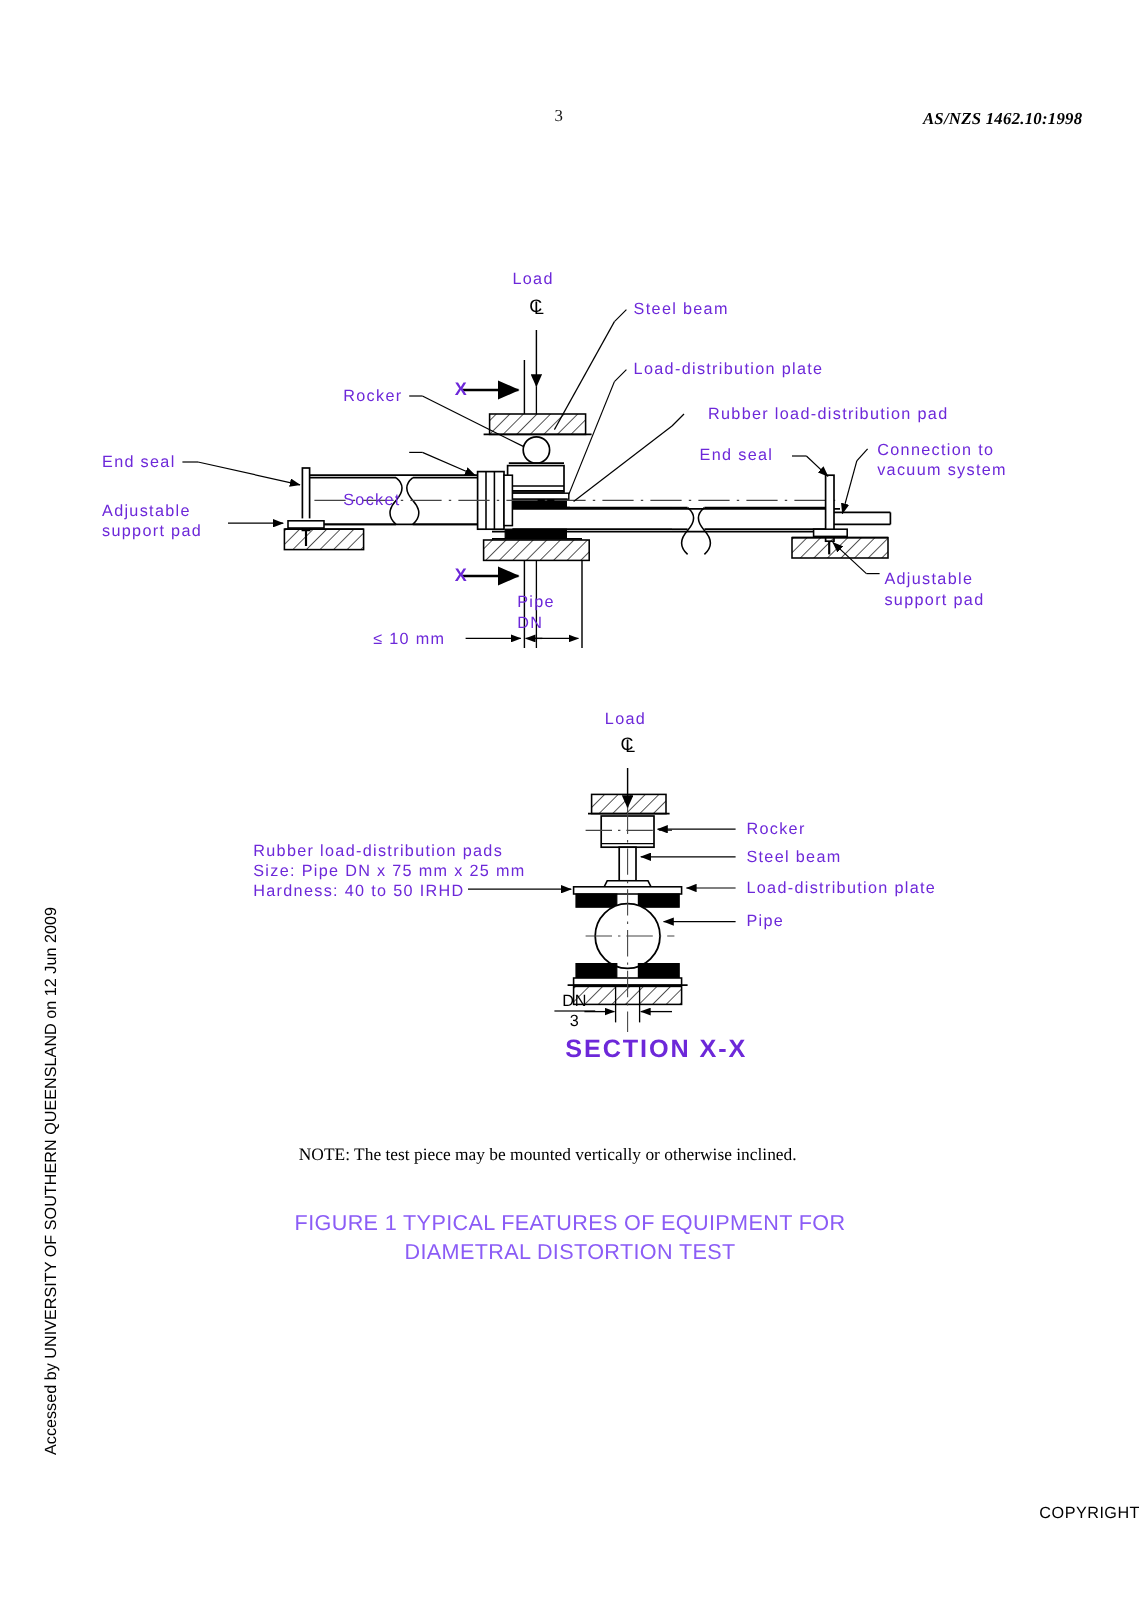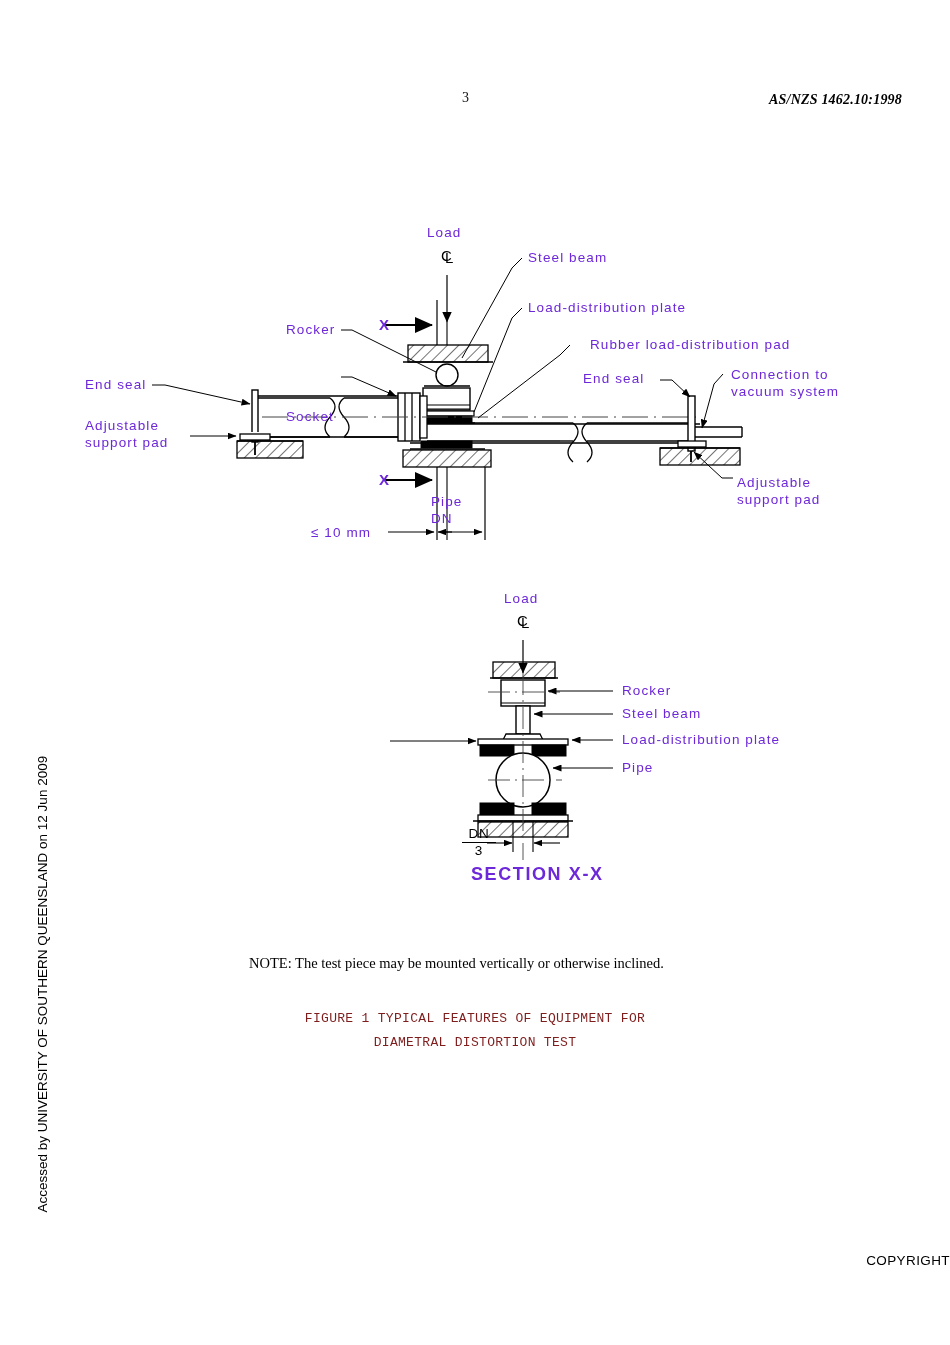--- a/index.html
+++ b/index.html
@@ -123,25 +123,25 @@
     font-family: "Liberation Serif", serif;
     font-size: 14.5px;
     color: #000;
   }
   #figure-caption {
     position: absolute;
     left: 0;
     right: 0;
     top: 1007px;
     text-align: center;
-    font-family: Liberation Mono, monospace;
-    font-size: 13px;
+    font-family: Liberation Sans, sans-serif;
+    font-size: 18px;
     line-height: 24px;
     letter-spacing: 0.3px;
-    color: #7f1d1d;
+    color: #8b5cf6;
   }
   #figure-caption .line2 { display: block; }
 
   svg { display: block; }
   .svgwrap { position: absolute; left: 0; top: 0; }
 </style>
 </head>
 <body>
 
 <div class="page">
@@ -378,28 +378,33 @@
   <div class="dlabel" style="left:504px; top:590px;">Load</div>
   <div class="cl-sym" style="left:517px; top:613px;">
     <span class="c">C</span><span class="l">L</span>
   </div>
 
   <div class="dlabel" style="left:622px; top:682px;">Rocker</div>
   <div class="dlabel" style="left:622px; top:705px;">Steel  beam</div>
   <div class="dlabel" style="left:622px; top:731px;">Load-distribution  plate</div>
   <div class="dlabel" style="left:622px; top:759px;">Pipe</div>
 
+  <div class="dlabel" style="left:211px; top:700px;">
+    <span>Rubber  load-distribution  pads</span><br>
+    <span>Size:  Pipe  DN  x  75  mm  x  25  mm</span><br>
+    <span>Hardness:  40  to  50  IRHD</span>
+  </div>
 
   <div class="frac" style="left:462px; top:827px; width:34px;">
     <span class="num">DN</span>
     <span class="bar"></span>
     <span class="den">3</span>
   </div>
 
-  <div class="dlabel bold" style="left:471px; top:866px; font-size:18px;">SECTION X-X</div>
+  <div class="dlabel bold" style="left:471px; top:866px; font-size:21px;">SECTION X-X</div>
 
   <div id="note-text">NOTE: The test piece may be mounted vertically or otherwise inclined.</div>
   <div id="figure-caption">
     <span>FIGURE  1   TYPICAL FEATURES OF EQUIPMENT FOR</span>
     <span class="line2">DIAMETRAL DISTORTION TEST</span>
   </div>
 
   <div id="footer-copyright">COPYRIGHT</div>
 
 </div>

